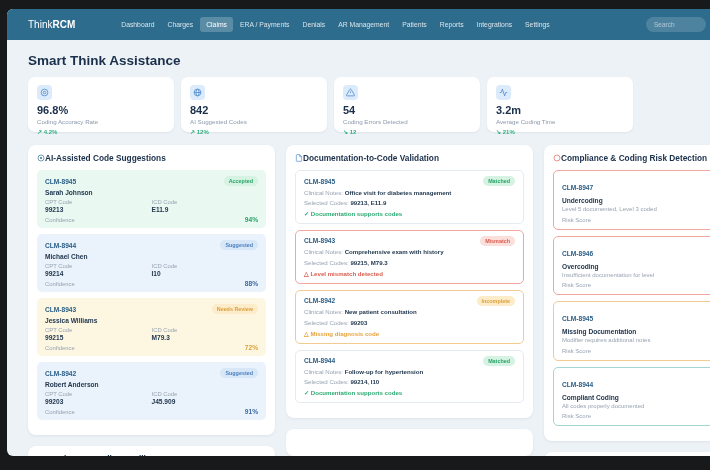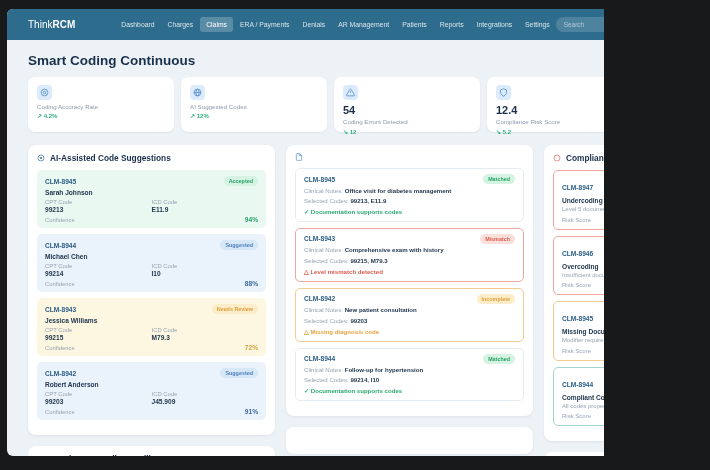--- a/index.html
+++ b/index.html
@@ -1,19 +1,19 @@
 <!DOCTYPE html>
 <html><head>
 <meta charset="utf-8">
 <style>
   * { margin:0; padding:0; box-sizing:border-box; }
   html,body { background:#101316; }
   .stage { position:relative; width:710px; height:470px; background:#17191b; overflow:hidden;
            font-family:"Liberation Sans", sans-serif; }
-  .app { position:absolute; left:7px; top:9px; width:597px; height:447px; background:#edf2f7;
+  .app { position:absolute; left:7px; top:9px; width:703px; height:447px; background:#edf2f7;
          border-radius:6px 0 0 6px; overflow:hidden; }
 
   
   .topbar { height:31px; background:#2d6c8d; display:flex; align-items:center; padding:0 4px 0 21px; }
   .logo { font-size:10px; color:#fff; margin-right:40px; white-space:nowrap; }
   .logo .thin { font-weight:400; }
   .logo .bold { font-weight:700; }
   .nav { display:flex; gap:1px; }
   .nav-item { font-size:6.8px; color:rgba(255,255,255,.82); padding:4px 6px; border-radius:3px;
               white-space:nowrap; text-decoration:none; cursor:pointer; }
@@ -33,21 +33,21 @@
           align-items:center; justify-content:center; color:#4a86c9; }
   .kpi-value { font-size:11px; font-weight:700; color:#1a2f4a; margin-top:3px; line-height:1.1; }
   .kpi-label { font-size:6.2px; color:#8b99ab; margin-top:2px; line-height:1.2; }
   .kpi-trend { font-size:6px; font-weight:700; color:#2eaf7d; margin-top:2px; }
 
   
   .columns { display:flex; gap:11px; margin:13px 0 0 21px; align-items:flex-start; }
   .col { flex:none; width:247px; }
   .panel { background:#fff; border-radius:8px; padding:8px 9px 9px; margin-bottom:11px;
            box-shadow:0 1px 3px rgba(23,48,73,.07); }
-  .panel-head { display:flex; align-items:center; gap:5px; margin-bottom:7px; }
+  .panel-head { display:flex; align-items:center; margin-bottom:7px; }
   .panel-head h2 { font-size:8.3px; font-weight:700; color:#1a2f4a; }
   .p-icon { display:inline-flex; }
 
   .badge { font-size:5.4px; font-weight:700; padding:2px 5px; border-radius:7px; white-space:nowrap; }
   .badge.tone-green  { background:#d5f2e2; color:#27a467; }
   .badge.tone-blue   { background:#d8e7f7; color:#4c80c2; }
   .badge.tone-yellow { background:#fcecca; color:#dc9f38; }
   .badge.tone-red    { background:#fadfdb; color:#d95c4e; }
   .row { display:flex; justify-content:space-between; align-items:center; }
   .lbl { font-size:5.9px; color:#97a3b2; }
@@ -121,69 +121,61 @@
           <a class="nav-item">Reports</a>
 
           <a class="nav-item">Integrations</a>
 
           <a class="nav-item">Settings</a>
 
       </nav>
       <input class="search" placeholder="Search" style="">
     </header>
 
-    <h1 class="page-title">Smart Coding Continuous</h1>
+    <h1 class="page-title">Smart Think Assistance</h1>
 
     <div class="kpi-row">
       <div class="kpi">
         <span class="chip">
           <svg width="9" height="9" viewBox="0 0 24 24" fill="none" stroke="currentColor" stroke-width="2">
               <circle cx="12" cy="12" r="9"></circle>
               <circle cx="12" cy="12" r="3.5"></circle>
             </svg>
         </span>
+        <div class="kpi-value">96.8%</div>
         <div class="kpi-label">Coding Accuracy Rate</div>
         <div class="kpi-trend"><span>↗</span> <span>4.2%</span></div>
       </div>
       <div class="kpi">
         <span class="chip">
           <svg width="9" height="9" viewBox="0 0 24 24" fill="none" stroke="currentColor" stroke-width="2">
               <circle cx="12" cy="12" r="9"></circle>
               <path d="M3 12h18"></path>
               <ellipse cx="12" cy="12" rx="4" ry="9"></ellipse>
             </svg>
         </span>
+        <div class="kpi-value">842</div>
         <div class="kpi-label">AI Suggested Codes</div>
         <div class="kpi-trend"><span>↗</span> <span>12%</span></div>
       </div>
       <div class="kpi">
         <span class="chip">
           <svg width="9" height="9" viewBox="0 0 24 24" fill="none" stroke="currentColor" stroke-width="2">
               <path d="M10.3 3.9 1.9 18a2 2 0 0 0 1.7 3h16.8a2 2 0 0 0 1.7-3L13.7 3.9a2 2 0 0 0-3.4 0z"></path>
               <path d="M12 9v4"></path>
               <path d="M12 17h.01"></path>
             </svg>
         </span>
         <div class="kpi-value">54</div>
         <div class="kpi-label">Coding Errors Detected</div>
         <div class="kpi-trend"><span>↘</span> <span>12</span></div>
       </div>
       <div class="kpi">
         <span class="chip">
           <svg width="9" height="9" viewBox="0 0 24 24" fill="none" stroke="currentColor" stroke-width="2">
-              <path d="M12 22s8-4 8-10V5l-8-3-8 3v7c0 6 8 10 8 10z"></path>
-            </svg>
-        </span>
-        <div class="kpi-value">12.4</div>
-        <div class="kpi-label">Compliance Risk Score</div>
-        <div class="kpi-trend"><span>↘</span> <span>5.2</span></div>
-      </div>
-      <div class="kpi">
-        <span class="chip">
-          <svg width="9" height="9" viewBox="0 0 24 24" fill="none" stroke="currentColor" stroke-width="2">
               <polyline points="22 12 18 12 15 21 9 3 6 12 2 12"></polyline>
             </svg>
         </span>
         <div class="kpi-value">3.2m</div>
         <div class="kpi-label">Average Coding Time</div>
         <div class="kpi-trend"><span>↘</span> <span>21%</span></div>
       </div>
     </div>
 
     <div class="columns">
@@ -307,20 +299,21 @@
 
       <div class="col">
         <section class="panel">
           <div class="panel-head">
             <span class="p-icon">
               <svg width="8" height="8" viewBox="0 0 24 24" fill="none" stroke="#4a86c9" stroke-width="2">
                   <path d="M14 2H6a2 2 0 0 0-2 2v16a2 2 0 0 0 2 2h12a2 2 0 0 0 2-2V8z"></path>
                   <polyline points="14 2 14 8 20 8"></polyline>
                 </svg>
             </span>
+            <h2>Documentation-to-Code Validation</h2>
           </div>
 
             <div class="vcard tone-green">
               <div class="row">
                 <span class="claim">CLM-8945</span>
                 <span class="badge tone-green">Matched</span>
               </div>
               <div class="vline"><span>Clinical Notes:</span> <span class="vval">Office visit for diabetes management</span></div>
               <div class="vline"><span>Selected Codes:</span> <span class="vval">99213, E11.9</span></div>
               <div class="msg tone-green">Documentation supports codes</div>

